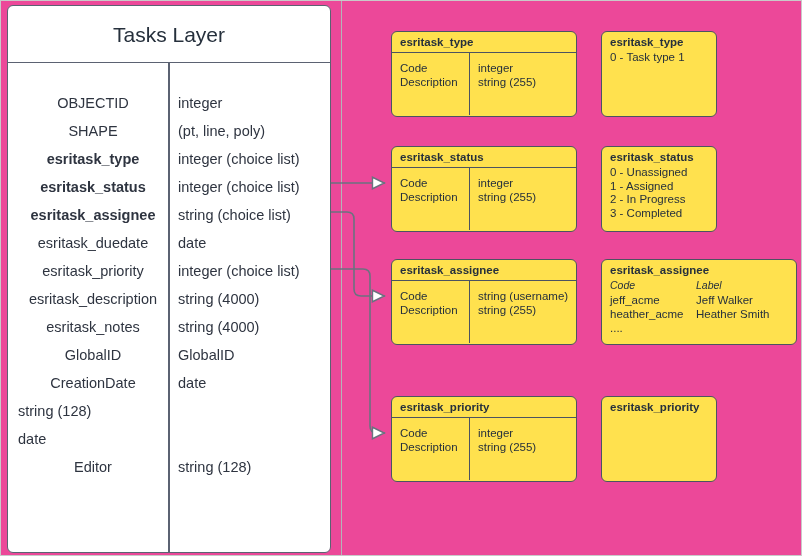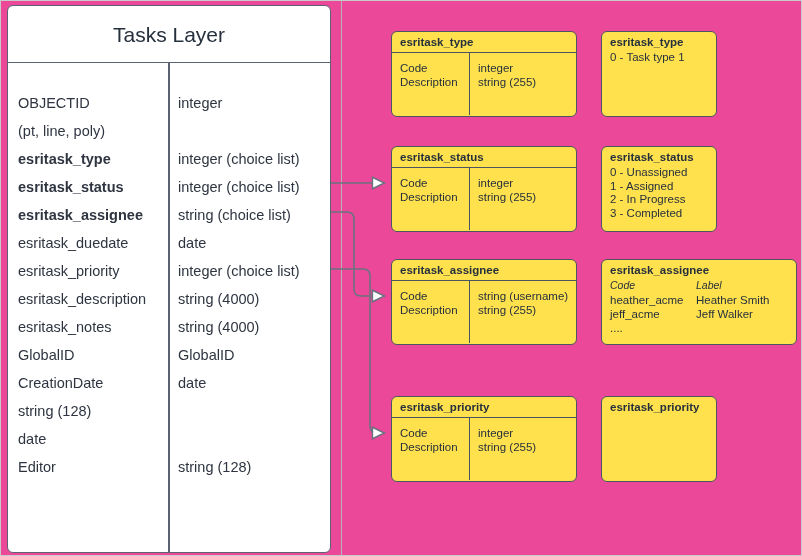--- a/index.html
+++ b/index.html
@@ -62,20 +62,21 @@
     display: flex;
     height: 28px;
     align-items: center;
     font-size: 14.5px;
   }
   .field-name {
     width: 160px;
     box-sizing: border-box;
     padding-left: 10px;
     white-space: nowrap;
+    text-align: center;
   }
   .field-name.bold { font-weight: bold; }
   .field-type {
     flex: 1;
     box-sizing: border-box;
     padding-left: 10px;
     white-space: nowrap;
   }
 
   
@@ -162,20 +163,21 @@
   <div id="tasks-layer">
     <div id="tasks-layer-title">Tasks Layer</div>
     <div id="tasks-layer-body">
       <div id="tasks-col-divider"></div>
       <div class="field-rows" id="field-rows">
           <div class="field-row">
             <div class="field-name">OBJECTID</div>
             <div class="field-type">integer</div>
           </div>
           <div class="field-row">
+            <div class="field-name">SHAPE</div>
             <div class="field-type">(pt, line, poly)</div>
           </div>
           <div class="field-row">
             <div class="field-name bold">esritask_type</div>
             <div class="field-type">integer (choice list)</div>
           </div>
           <div class="field-row">
             <div class="field-name bold">esritask_status</div>
             <div class="field-type">integer (choice list)</div>
           </div>
@@ -312,26 +314,26 @@
 
   <div class="ybox values" style="left:600px; top:258px; width:196px; height:86px;">
     <div class="ybox-title">esritask_assignee</div>
     <div class="value-list">
       <div class="kv-head">
         <span class="kv-code">Code</span>
         <span class="kv-label">Label</span>
       </div>
       <div id="values-assignee">
           <div class="kv-row">
+            <span class="kv-code">jeff_acme</span>
+            <span class="kv-label">Jeff Walker</span>
+          </div>
+          <div class="kv-row">
             <span class="kv-code">heather_acme</span>
             <span class="kv-label">Heather Smith</span>
-          </div>
-          <div class="kv-row">
-            <span class="kv-code">jeff_acme</span>
-            <span class="kv-label">Jeff Walker</span>
           </div>
           <div class="kv-row">
             <span class="kv-code">....</span>
             <span class="kv-label"></span>
           </div>
         </div>
     </div>
   </div>
 
   <div class="ybox values" style="left:600px; top:395px; width:116px; height:86px;">

